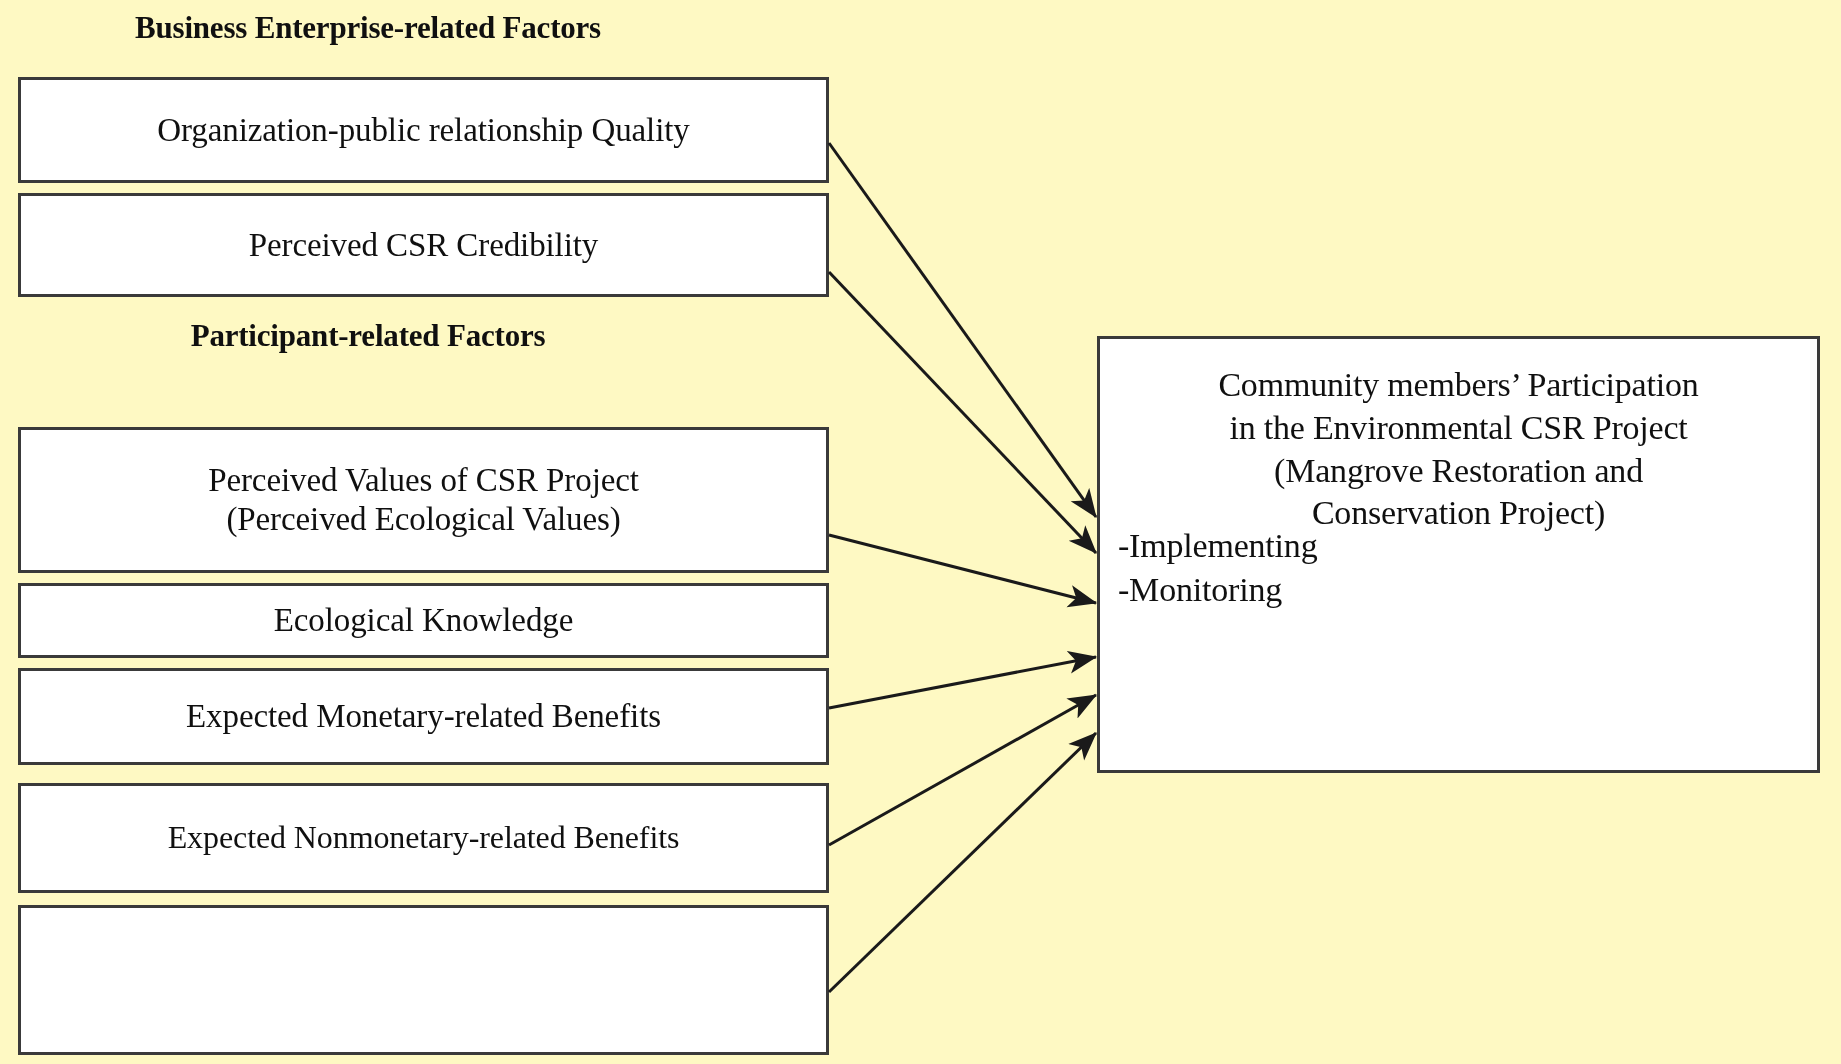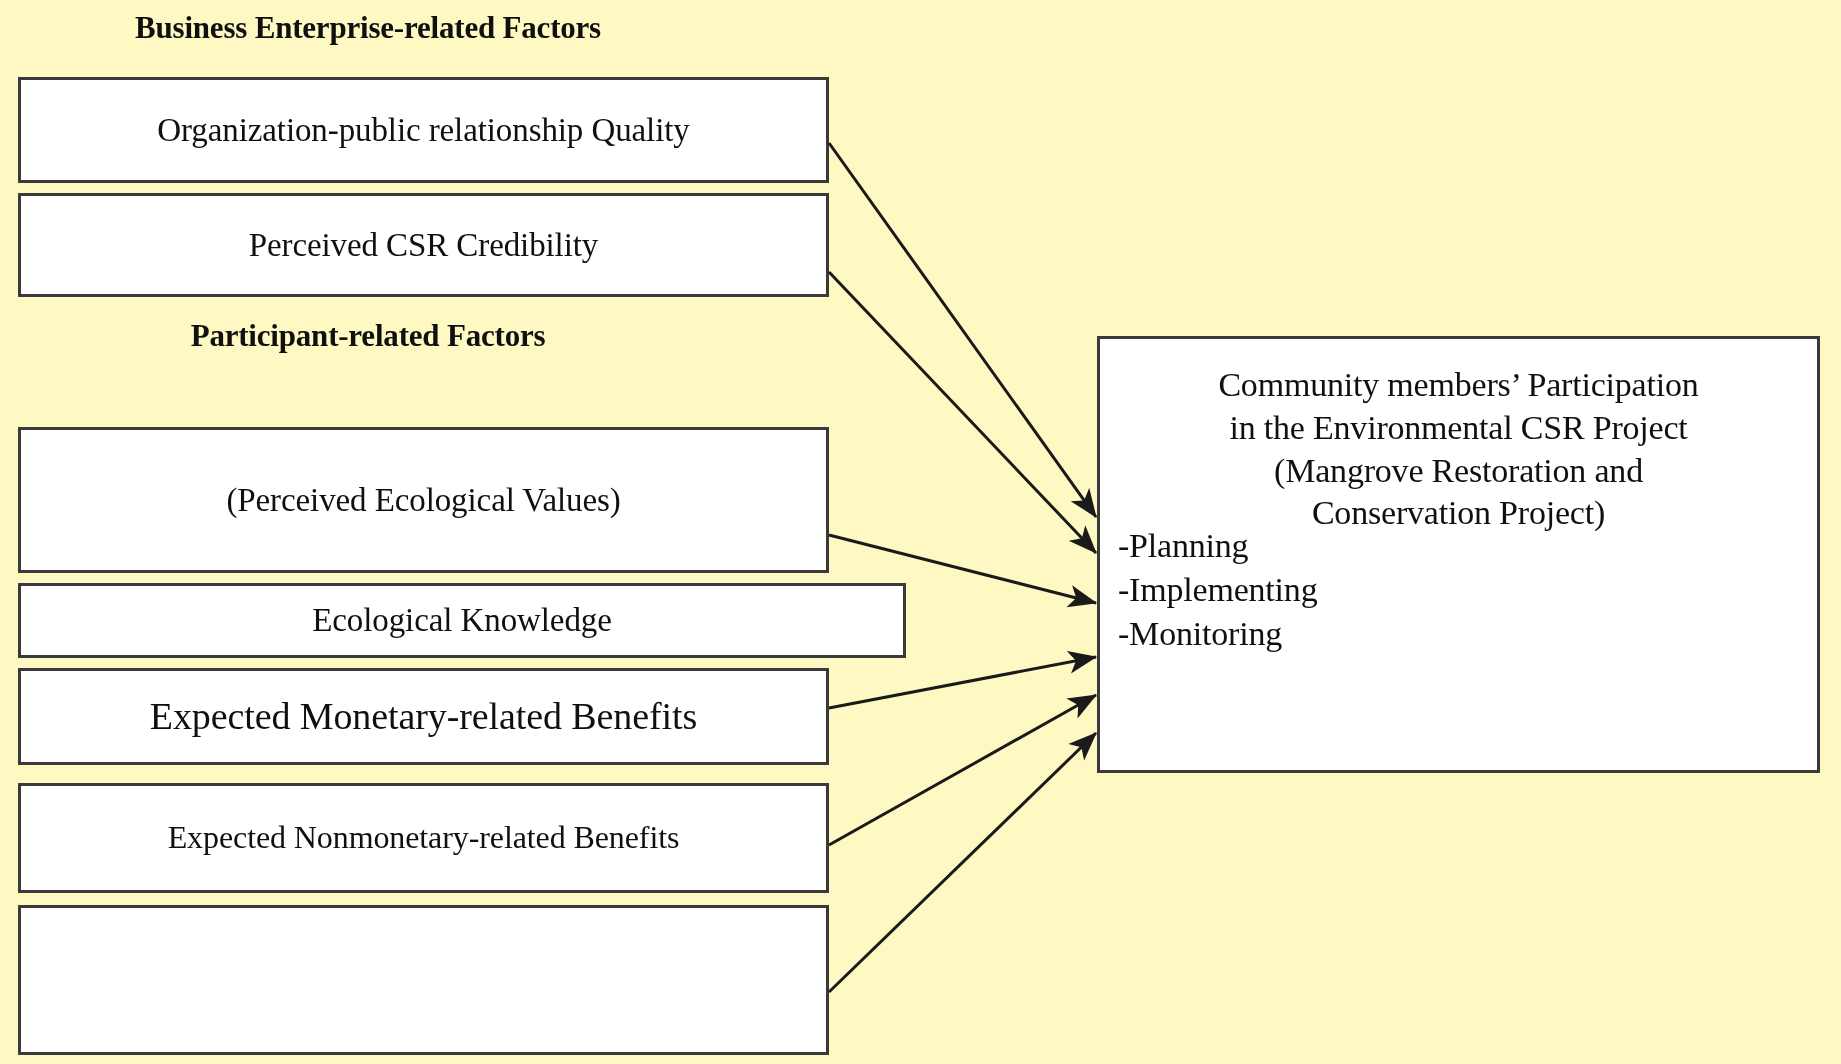--- a/index.html
+++ b/index.html
@@ -96,31 +96,32 @@
   </div>
 
   <div class="node-box" style="left:18px; top:193px; width:811px; height:104px; font-size:33px;">
     <span class="node-text">
       <span class="node-line">Perceived  CSR Credibility</span>
     </span>
   </div>
 
   <div class="node-box" style="left:18px; top:427px; width:811px; height:146px; font-size:33px;">
     <span class="node-text">
+      <span class="node-line">Perceived  Values of CSR Project</span>
       <span class="node-line">(Perceived  Ecological Values)</span>
     </span>
   </div>
 
-  <div class="node-box" style="left:18px; top:583px; width:888px; height:75px; font-size:33px;">
+  <div class="node-box" style="left:18px; top:583px; width:811px; height:75px; font-size:33px;">
     <span class="node-text">
       <span class="node-line">Ecological Knowledge</span>
     </span>
   </div>
 
-  <div class="node-box" style="left:18px; top:668px; width:811px; height:97px; font-size:38px;">
+  <div class="node-box" style="left:18px; top:668px; width:811px; height:97px; font-size:33px;">
     <span class="node-text">
       <span class="node-line">Expected  Monetary-related  Benefits</span>
     </span>
   </div>
 
   <div class="node-box" style="left:18px; top:783px; width:811px; height:110px; font-size:32px;">
     <span class="node-text">
       <span class="node-line">Expected  Nonmonetary-related  Benefits</span>
     </span>
   </div>
@@ -132,21 +133,20 @@
   </div>
 
   <div class="outcome-box" style="left:1097px; top:336px; width:723px; height:437px;">
     <div class="outcome-title" style="top:25px; font-size:34px;">
       <span class="t-line">Community members’ Participation</span>
       <span class="t-line">in the Environmental CSR Project</span>
       <span class="t-line">(Mangrove  Restoration  and</span>
       <span class="t-line">Conservation  Project)</span>
     </div>
     <div class="outcome-list" style="top:185px; font-size:34px;">
-      <span class="l-item">-Planning</span>
       <span class="l-item">-Implementing</span>
       <span class="l-item">-Monitoring</span>
     </div>
   </div>
 
   <svg class="connectors" viewBox="0 0 1841 1064">
     <defs>
       <marker id="ah" markerWidth="11" markerHeight="11" refX="9.2" refY="4.0" orient="auto" markerUnits="strokeWidth">
         <path d="M0,0.2 L9.6,4.0 L0,7.8 L2.4,4.0 Z" fill="#1a1a1a"></path>
       </marker>

